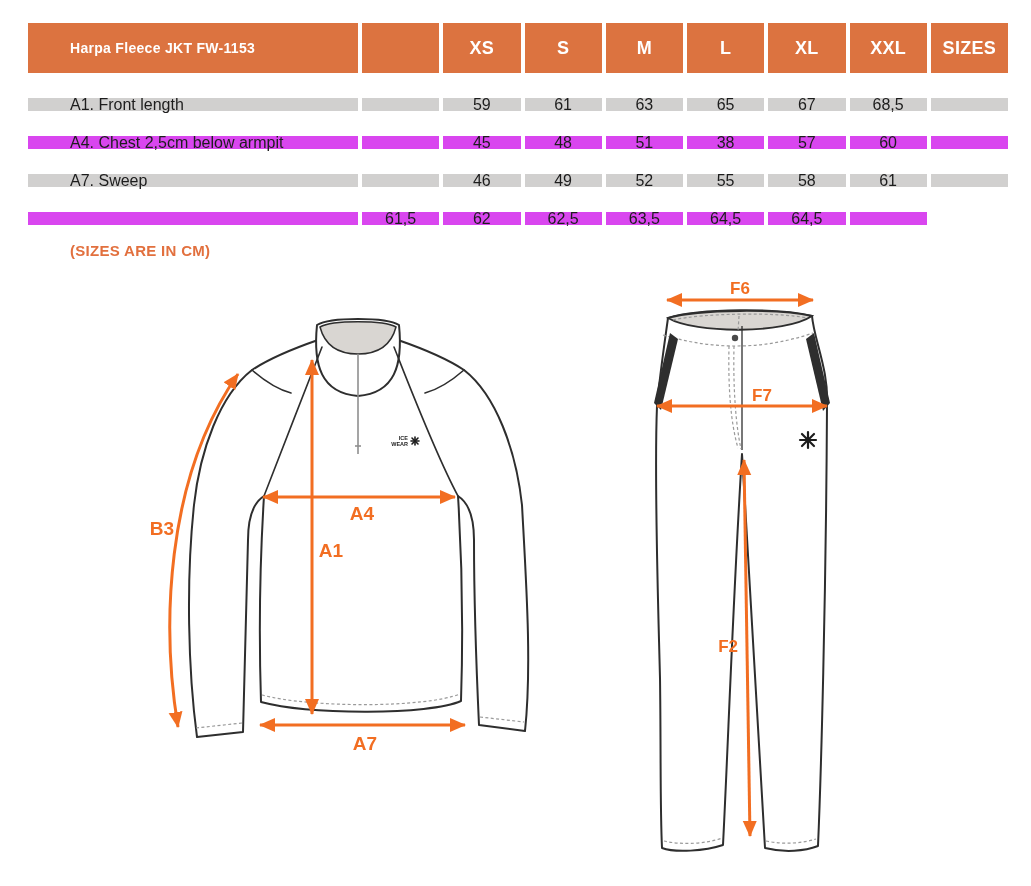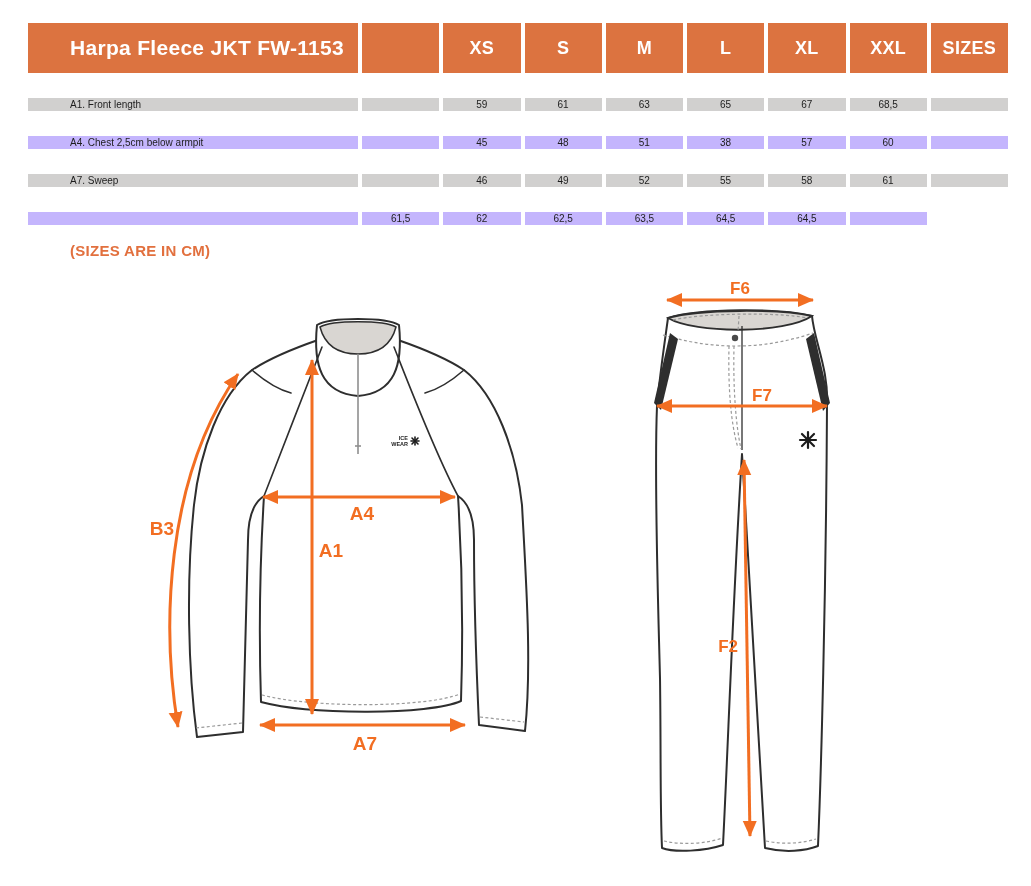--- a/index.html
+++ b/index.html
@@ -12,28 +12,28 @@
     position:absolute;left:28px;top:23px;width:980px;
     display:grid;
     grid-template-columns:330px repeat(8,1fr);
     grid-template-rows:50px repeat(4,32px);
     column-gap:4px;row-gap:6px;
   }
   .hc{
     background:#DC7340;color:#ffffff;font-weight:bold;font-size:18px;
     display:flex;align-items:center;justify-content:center;letter-spacing:.3px;
   }
-  .hc.title{justify-content:flex-start;padding-left:42px;font-size:21px;}
+  .hc.title{justify-content:flex-start;padding-left:42px;font-size:14px;}
   .dc{
     display:flex;align-items:center;justify-content:center;
-    font-size:10px;color:#1d1d1d;margin-top:19px;
+    font-size:16px;color:#1d1d1d;margin-top:19px;
   }
   .dc.label{justify-content:flex-start;padding-left:42px;}
   .shade-a{background:#D1D0CF;}
-  .shade-b{background:#c4b5fd;}
+  .shade-b{background:#d946ef;}
   
   .note{
     position:absolute;left:70px;top:242px;
     color:#E2703E;font-size:15px;font-weight:600;letter-spacing:.3px;
   }
   
   .jacket-svg{position:absolute;left:140px;top:290px;}
   .pants-svg{position:absolute;left:645px;top:278px;}
   .meas-label{fill:#F26E22;font-size:19px;font-weight:600;}
   .meas-label-sm{fill:#F26E22;font-size:17px;font-weight:600;}

